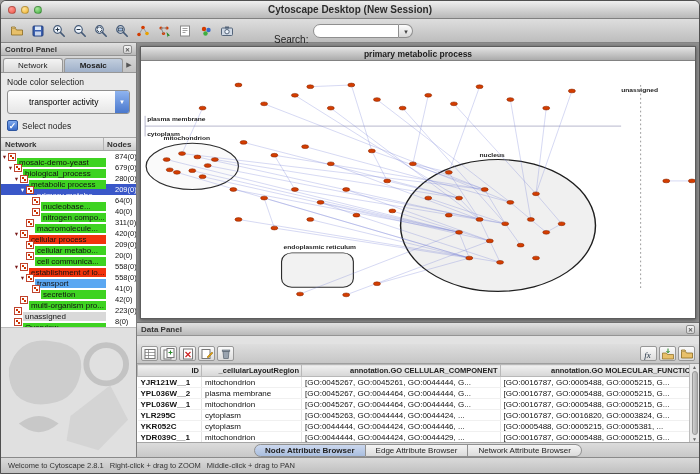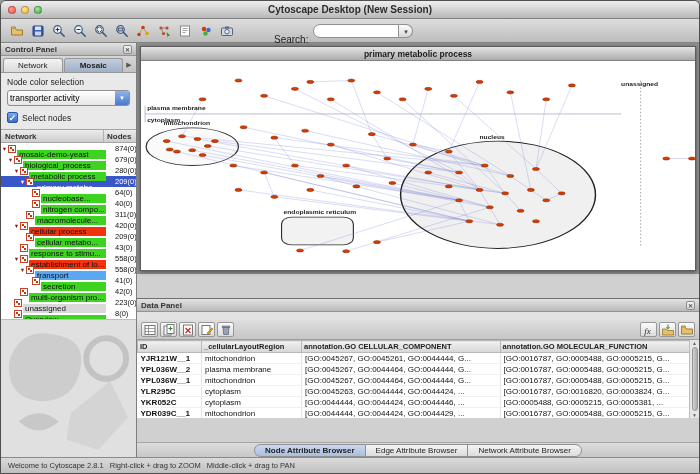--- a/index.html
+++ b/index.html
@@ -38,22 +38,22 @@
   .panel-close{margin-left:auto;width:9px;height:9px;border:1px solid #8c8c8c;background:linear-gradient(#f4f4f4,#d2d2d2);
     font-size:6px;line-height:8px;text-align:center;color:#555;border-radius:2px;}
   .cp-tabs{height:17px;flex:none;display:flex;align-items:flex-end;padding:2px 2px 0;gap:1px;
     background:linear-gradient(#d6d6d6,#c3c3c3);border-bottom:1px solid #979797;}
   .cp-tab{flex:1;height:14px;font-size:8px;display:flex;align-items:center;justify-content:center;
     border:1px solid #979797;border-bottom:none;border-radius:3px 3px 0 0;background:linear-gradient(#f4f4f4,#dadada);color:#222;}
   .cp-tab.active{background:linear-gradient(#c2cede,#9fb0c9);font-weight:bold;}
   .cp-tab-arrow{width:10px;font-size:7px;color:#555;text-align:center;padding-bottom:3px;}
   .cp-controls{flex:none;padding:4px 6px 6px;border-bottom:1px solid #a6a6a6;background:#e9e9e9;}
   .cp-label{font-size:8.5px;color:#222;margin-bottom:3px;}
-  .cp-select{height:16px;display:flex;align-items:center;border:1px solid #8f8f8f;border-radius:3px;
-    background:linear-gradient(#ffffff,#e6e6e6);font-size:8.5px;padding-left:2px;overflow:hidden;}
+  .cp-select{height:24px;display:flex;align-items:center;border:1px solid #8f8f8f;border-radius:3px;
+    background:linear-gradient(#ffffff,#e6e6e6);font-size:8.5px;padding-left:21px;overflow:hidden;}
   .cp-select-arrow{margin-left:auto;width:14px;height:100%;flex:none;display:flex;align-items:center;justify-content:center;
     background:linear-gradient(#8fb4ef,#4a78cd);color:#fff;font-size:6px;}
   .cp-check-row{display:flex;align-items:center;gap:4px;margin-top:6px;font-size:8.5px;color:#222;}
   .checkbox{width:11px;height:11px;border-radius:2px;border:1px solid #2d55a0;
     background:linear-gradient(#7ca8ef,#3a6cc8);color:#fff;font-size:9px;line-height:10px;text-align:center;font-weight:bold;}
   .tree-header{height:13px;flex:none;display:flex;align-items:center;font-size:8px;font-weight:bold;color:#333;
     background:linear-gradient(#ececec,#cdcdcd);border-bottom:1px solid #a6a6a6;}
   .tree-header .c1{flex:1;padding-left:4px;border-right:1px solid #b2b2b2;height:100%;line-height:13px;}
   .tree-header .c2{width:32px;padding-left:3px;height:100%;line-height:13px;}
   .tree{flex:none;background:#fff;overflow:hidden;}
@@ -69,40 +69,40 @@
   .row-count{flex:none;width:30px;font-size:7.5px;overflow:hidden;padding-left:9px;}
   .bg-green{background:#3ed321;}
   .bg-red{background:#f2330d;}
   .bg-blue{background:#5aa7f2;}
   .bg-plain{background:#d9d9d9;}
   .bg-selected{background:transparent;}
   .thumb{flex:1;background:#e0e0e0;border-top:1px solid #bdbdbd;overflow:hidden;}
   .thumb svg{display:block;width:100%;height:100%;}
 
   
-  .right-col{flex:1;display:flex;flex-direction:column;min-width:0;min-height:0;gap:24px;}
+  .right-col{flex:1;display:flex;flex-direction:column;min-width:0;min-height:0;}
   .desktop{flex:1;min-height:0;background:#8f8f8f;padding:3px;display:flex;}
   .net-window{flex:1;display:flex;flex-direction:column;border:1px solid #5d5d5d;background:#fff;box-shadow:0 1px 4px rgba(0,0,0,.45);min-height:0;}
   .net-titlebar{height:14px;flex:none;background:linear-gradient(#e4e4e4,#ababab);border-bottom:1px solid #828282;
     text-align:center;font-size:8.5px;font-weight:bold;color:#1d1d1d;line-height:14px;}
   .net-canvas{flex:1;min-height:0;background:#fff;}
   .net-canvas svg{display:block;width:100%;height:100%;}
 
   
   .data-panel{flex:none;display:flex;flex-direction:column;border-top:1px solid #6f6f6f;background:#e2e2e2;}
   .dp-toolbar{height:20px;flex:none;display:flex;align-items:center;padding:0 4px;
     background:linear-gradient(#dedede,#c6c6c6);border-bottom:1px solid #9e9e9e;margin-top:8px;}
   .dp-group{display:flex;align-items:center;gap:2px;}
   .dp-right{margin-left:auto;}
   .dp-icon{width:17px;height:15px;border:1px solid #979797;border-radius:2px;display:flex;align-items:center;justify-content:center;
     background:linear-gradient(#fbfbfb,#dcdcdc);}
   .dp-table-wrap{height:78px;flex:none;background:#fff;position:relative;overflow:hidden;}
   .dp-table-wrap table{border-collapse:collapse;width:100%;table-layout:fixed;}
   .dp-table-wrap th{height:12px;background:linear-gradient(#f1f1f1,#d6d6d6);border:1px solid #b8b8b8;
-    font-size:7.5px;font-weight:bold;color:#222;padding:0 2px;white-space:nowrap;overflow:hidden;text-align:left;}
+    font-size:7.5px;font-weight:bold;color:#222;padding:0 2px;white-space:nowrap;overflow:hidden;text-align:right;}
   .dp-table-wrap td{height:11px;font-size:8px;color:#111;padding:0 3px;white-space:nowrap;overflow:hidden;
     border-right:1px solid #e4e4e4;border-bottom:1px solid #f0f0f0;}
   .dp-table-wrap td.id{font-weight:bold;}
   .dp-scroll{position:absolute;right:0;top:0;bottom:0;width:10px;background:#e6e6e6;border-left:1px solid #bdbdbd;
     display:flex;flex-direction:column;align-items:center;font-size:5px;color:#666;}
   .dp-scroll .thumbbar{flex:1;width:6px;margin:1px 0;background:linear-gradient(90deg,#cfcfcf,#aeaeae);border:1px solid #999;border-radius:3px;}
   .dp-tabs-row{height:15px;flex:none;display:flex;justify-content:center;align-items:center;
     background:linear-gradient(#dcdcdc,#c8c8c8);border-top:1px solid #a5a5a5;}
   .dp-tab{font-size:8px;color:#222;height:13px;line-height:12px;padding:0 10px;border:1px solid #909090;border-left:none;
     background:linear-gradient(#f4f4f4,#dcdcdc);}
@@ -303,25 +303,25 @@
             <span class="row-count">420(0)</span>
           </div>
           <div class="tree-row">
             <span class="indent" style="width: 18px;"></span>
             <span class="twisty"></span>
             <span class="row-icon"></span>
             <span class="row-label bg-green">cellular metabo...</span>
             <span class="row-count">209(0)</span>
           </div>
           <div class="tree-row">
-            <span class="indent" style="width: 12px;"></span>
-            <span class="twisty"></span>
-            <span class="row-icon"></span>
-            <span class="row-label bg-green">response to stimu...</span>
-            <span class="row-count">43(0)</span>
+            <span class="indent" style="width: 18px;"></span>
+            <span class="twisty"></span>
+            <span class="row-icon"></span>
+            <span class="row-label bg-green">cell communica...</span>
+            <span class="row-count">20(0)</span>
           </div>
           <div class="tree-row">
             <span class="indent" style="width: 12px;"></span>
             <span class="twisty">▼</span>
             <span class="row-icon"></span>
             <span class="row-label bg-red">establishment of lo...</span>
             <span class="row-count">558(0)</span>
           </div>
           <div class="tree-row">
             <span class="indent" style="width: 18px;"></span>

